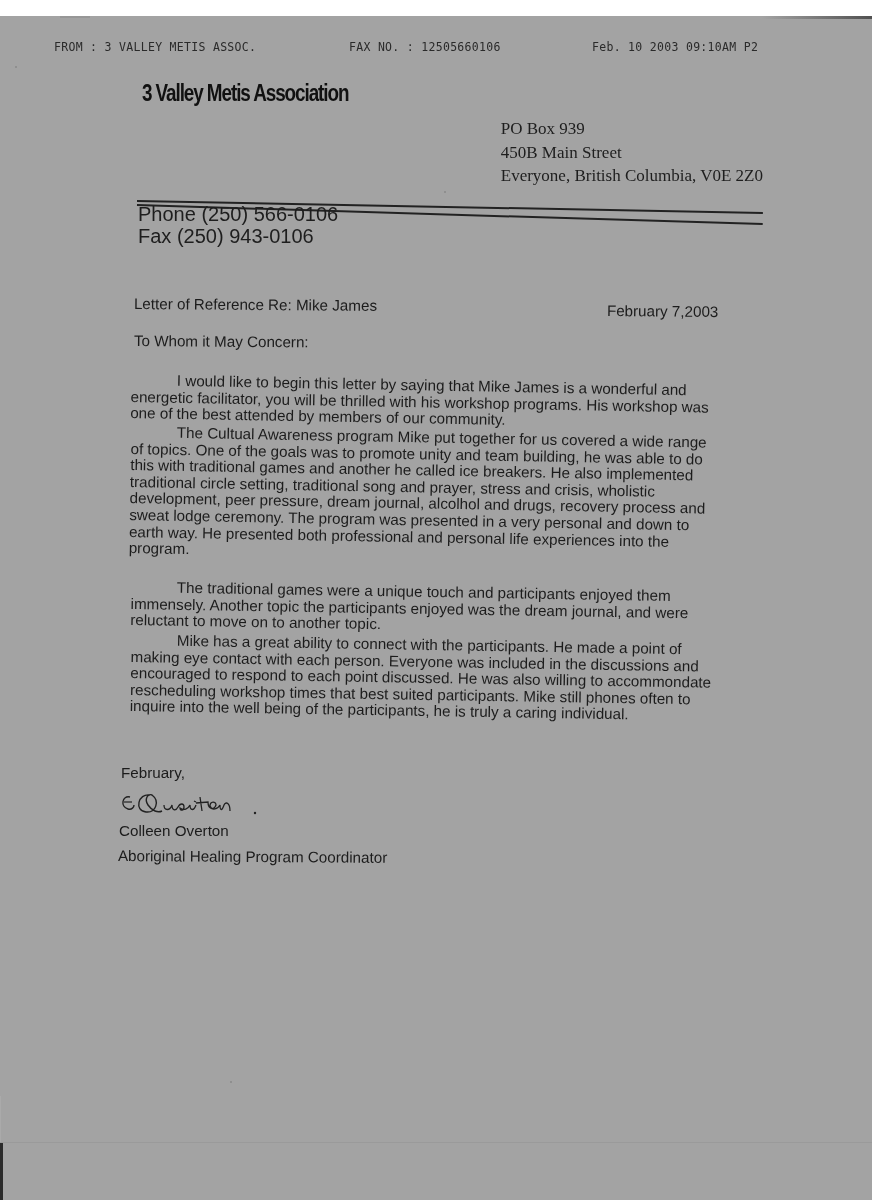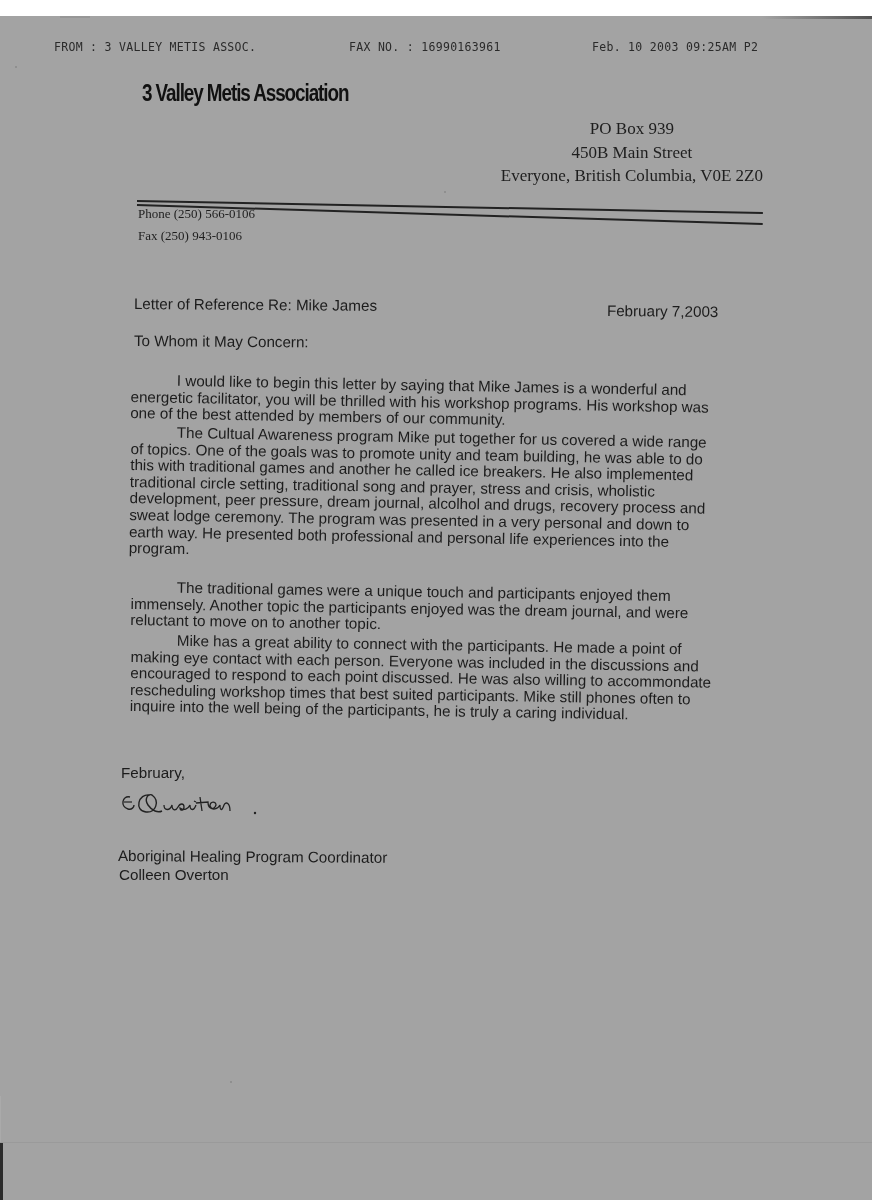--- a/index.html
+++ b/index.html
@@ -79,42 +79,42 @@
       font-size: 23px;
       letter-spacing: -1.3px;
       transform: scaleX(0.82);
       transform-origin: left top;
       color: #111;
       white-space: nowrap;
     }
     .address-block {
       position: absolute;
       top: 101px; right: 109px;
-      text-align: center;
+      text-align: left;
       font-family: "Liberation Serif", serif;
       font-size: 17px;
       line-height: 23.5px;
       color: #1e1e1e;
     }
     .address-line { display: block; white-space: nowrap; }
 
     .rule-a, .rule-b {
       position: absolute;
       height: 2px;
       background: #222;
       transform-origin: left center;
     }
     .rule-a { left: 137px; top: 184px; width: 626px; transform: rotate(1.1deg); }
     .rule-b { left: 137px; top: 188px; width: 626px; transform: rotate(1.75deg); }
 
     .contact-block {
       position: absolute;
       top: 187px; left: 138px;
-      font-family: Liberation Serif, serif;
-      font-size: 13px;
+      font-family: Liberation Sans, sans-serif;
+      font-size: 20px;
       line-height: 22px;
       color: #1e1e1e;
     }
     .contact-line { display: block; white-space: nowrap; }
 
     
     .letter {
       font-family: "Liberation Sans", sans-serif;
       font-size: 15.2px;
       color: #1c1c1c;
@@ -166,21 +166,20 @@
     }
     .signature {
       position: absolute;
       top: 765px; left: 118px;
       width: 150px; height: 42px;
     }
     .signer-name {
       position: absolute;
       top: 806px; left: 119px;
       white-space: nowrap;
-      margin-top: 44px;
     }
     .signer-title {
       position: absolute;
       top: 831px; left: 118px;
       white-space: nowrap;
       transform: rotate(0.4deg);
       transform-origin: left top;
     }
     .speck {
       position: absolute;
@@ -191,22 +190,22 @@
   </style>
 </head>
 <body>
 
 <div class="page-scan">
   <div class="scan-top-smudge"></div>
   <div class="scan-top-smudge-left"></div>
 
   <div class="fax-header">
     <span class="fax-from">FROM : 3 VALLEY METIS ASSOC.</span>
-    <span class="fax-no">FAX NO. : 16990163961</span>
-    <span class="fax-date">Feb. 10 2003 09:25AM  P2</span>
+    <span class="fax-no">FAX NO. : 12505660106</span>
+    <span class="fax-date">Feb. 10 2003 09:10AM  P2</span>
   </div>
 
   <div class="org-name">3 Valley Metis Association</div>
 
   <div class="address-block">
     <span class="address-line">PO Box 939</span>
     <span class="address-line">450B Main Street</span>
     <span class="address-line">Everyone, British Columbia, V0E 2Z0</span>
   </div>
 

